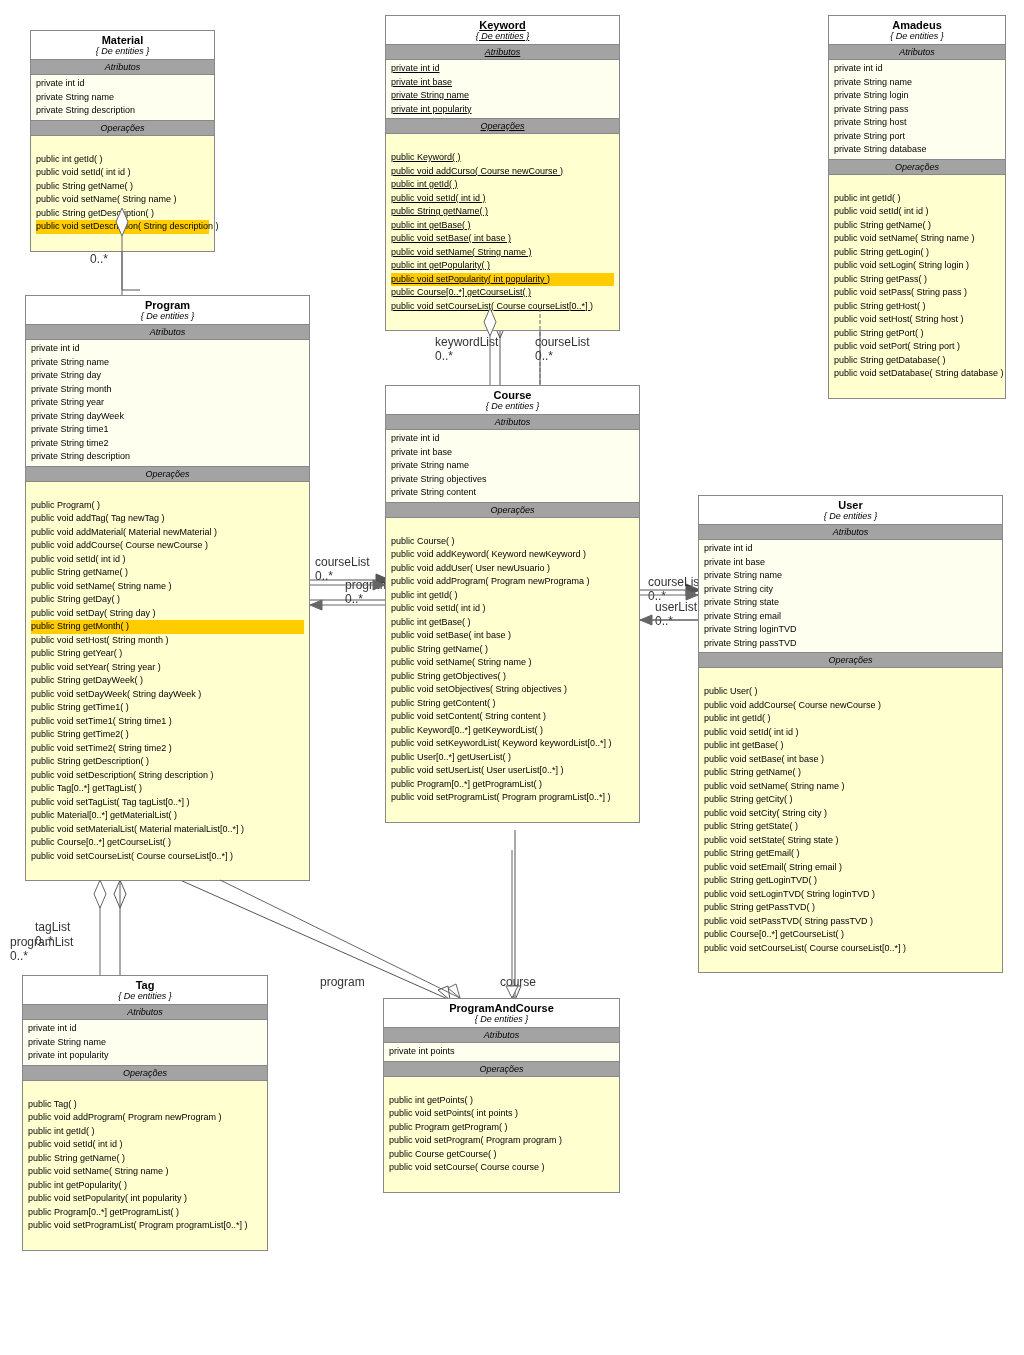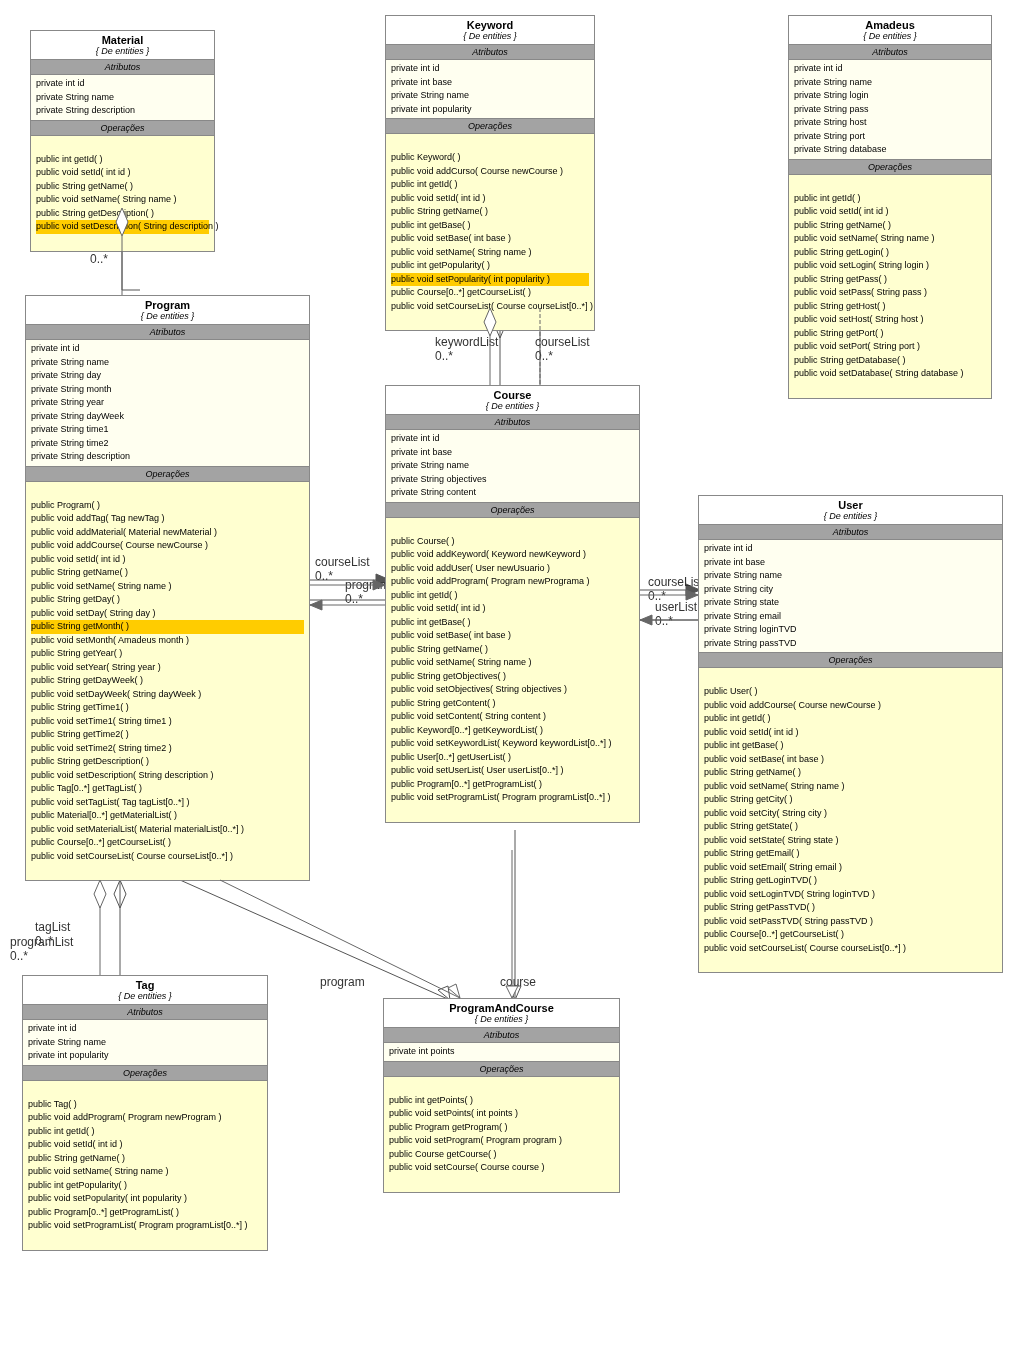--- a/index.html
+++ b/index.html
@@ -141,21 +141,21 @@
     <div class="operations">
       <div class="op-line">public int  getId( )</div>
       <div class="op-line">public void  setId( int id )</div>
       <div class="op-line">public String  getName( )</div>
       <div class="op-line">public void  setName( String name )</div>
       <div class="op-line">public String  getDescription( )</div>
       <div class="op-line highlighted">public void  setDescription( String description )</div>
     </div>
   </div>
 
-  <div class="uml-class" style="left:385px; top:15px; width:210px;">
+  <div class="uml-class" style="left:385px; top:15px; width:235px;text-decoration:underline;">
     <div class="class-header">
       <div class="class-name">Keyword</div>
       <div class="class-stereotype">{ De entities }</div>
     </div>
     <div class="section-title">Atributos</div>
     <div class="attributes">
       <div class="attr-line">private int id</div>
       <div class="attr-line">private int base</div>
       <div class="attr-line">private String name</div>
       <div class="attr-line">private int popularity</div>
@@ -170,21 +170,21 @@
       <div class="op-line">public int  getBase( )</div>
       <div class="op-line">public void  setBase( int base )</div>
       <div class="op-line">public void  setName( String name )</div>
       <div class="op-line">public int  getPopularity( )</div>
       <div class="op-line highlighted">public void  setPopularity( int popularity )</div>
       <div class="op-line">public Course[0..*]  getCourseList( )</div>
       <div class="op-line">public void  setCourseList( Course courseList[0..*] )</div>
     </div>
   </div>
 
-  <div class="uml-class" style="left:788px; top:15px; width:204px;">
+  <div class="uml-class" style="left:828px; top:15px; width:178px;">
     <div class="class-header">
       <div class="class-name">Amadeus</div>
       <div class="class-stereotype">{ De entities }</div>
     </div>
     <div class="section-title">Atributos</div>
     <div class="attributes">
       <div class="attr-line">private int id</div>
       <div class="attr-line">private String name</div>
       <div class="attr-line">private String login</div>
       <div class="attr-line">private String pass</div>
@@ -233,21 +233,21 @@
       <div class="op-line">public Program( )</div>
       <div class="op-line">public void  addTag( Tag newTag )</div>
       <div class="op-line">public void  addMaterial( Material newMaterial )</div>
       <div class="op-line">public void  addCourse( Course newCourse )</div>
       <div class="op-line">public void  setId( int id )</div>
       <div class="op-line">public String  getName( )</div>
       <div class="op-line">public void  setName( String name )</div>
       <div class="op-line">public String  getDay( )</div>
       <div class="op-line">public void  setDay( String day )</div>
       <div class="op-line highlighted">public String  getMonth( )</div>
-      <div class="op-line">public void  setMonth( Amadeus month )</div>
+      <div class="op-line">public void  setHost( String month )</div>
       <div class="op-line">public String  getYear( )</div>
       <div class="op-line">public void  setYear( String year )</div>
       <div class="op-line">public String  getDayWeek( )</div>
       <div class="op-line">public void  setDayWeek( String dayWeek )</div>
       <div class="op-line">public String  getTime1( )</div>
       <div class="op-line">public void  setTime1( String time1 )</div>
       <div class="op-line">public String  getTime2( )</div>
       <div class="op-line">public void  setTime2( String time2 )</div>
       <div class="op-line">public String  getDescription( )</div>
       <div class="op-line">public void  setDescription( String description )</div>

